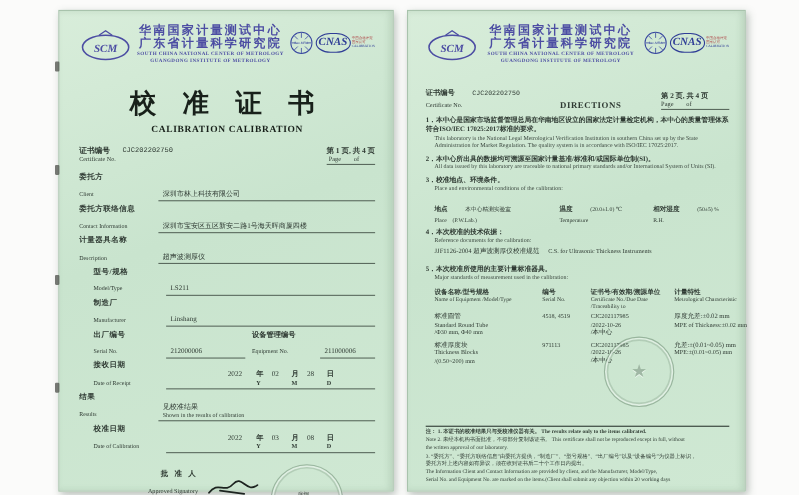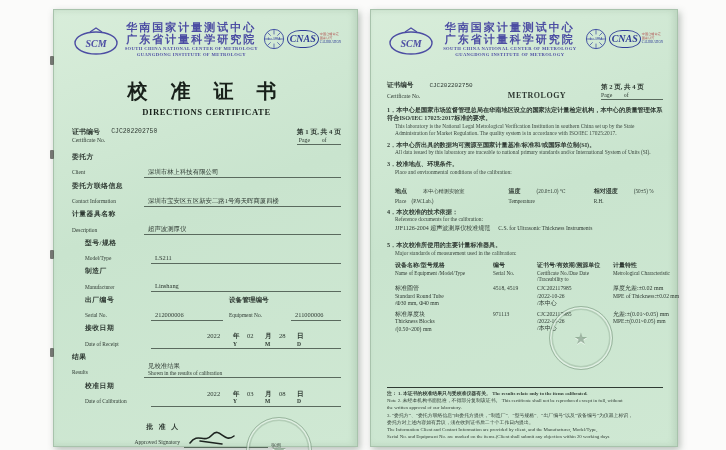--- a/index.html
+++ b/index.html
@@ -20,31 +20,31 @@
   .page.right{left:370px;width:308px;padding:12px 14px 6px 16px;}
 
   
   .staple{position:absolute;left:-4px;width:4px;height:9px;background:#4c4f4a;opacity:.75;border-radius:1px;}
 
   
   .hdr{display:flex;align-items:flex-start;justify-content:space-between;height:46px;margin-bottom:2px;}
   .scm{width:48px;height:30px;position:relative;flex:none;margin-top:4px;}
   .scm svg{display:block;}
   .orgs{flex:1;text-align:center;color:#4c4da3;line-height:1.05;margin-top:1px;}
-  .orgs .cn{font-size:11px;font-weight:bold;letter-spacing:2px;white-space:nowrap;font-family:Liberation Mono, monospace;}
+  .orgs .cn{font-size:11px;font-weight:bold;letter-spacing:2px;white-space:nowrap;}
   .orgs .en{font-size:4.6px;font-weight:bold;letter-spacing:.4px;white-space:nowrap;margin-top:1px;}
   .accr{flex:none;display:flex;align-items:center;gap:2px;margin-top:6px;}
   .ilac{width:22px;height:22px;}
   .cnasbox{display:flex;align-items:center;justify-content:space-between;}
   .cnas-word{font-size:10px;font-weight:bold;font-style:italic;color:#2f3d96;letter-spacing:0;line-height:1;border:1px solid #2f3d96;border-radius:50%/60%;padding:3px 2px;}
   .cnas-side{font-size:3.2px;line-height:1.2;margin-left:1px;color:#b04a4a;}
   .cnas-side .b{color:#2f3d96;}
 
   
-  .title-cn{text-align:center;font-size:20px;font-weight:bold;letter-spacing:9px;color:#18201a;margin-top:10px;white-space:nowrap;}
+  .title-cn{text-align:center;font-size:24px;font-weight:bold;letter-spacing:9px;color:#18201a;margin-top:10px;white-space:nowrap;}
   .title-en{text-align:center;font-size:8.6px;font-weight:bold;letter-spacing:.6px;color:#18201a;margin-top:2px;}
 
   .certrow{display:flex;justify-content:space-between;margin-top:10px;font-size:6.4px;}
   .lblblock .cnl{font-size:7px;font-weight:bold;}
   .lblblock .enl{font-size:5.6px;}
   .certno{font-family:"Liberation Mono","DejaVu Sans Mono",monospace;font-size:6.4px;margin:1px 0 0 6px;}
   .pageinfo{text-align:left;}
   .pageinfo .cnl{font-size:6.8px;font-weight:bold;}
   .pageinfo .enl{font-size:5.8px;border-bottom:1px solid #5a6a5e;padding:0 4px 1px 2px;white-space:pre;}
 
@@ -173,21 +173,21 @@
         <span class="cnas-side">
           <span>中国合格评定</span><br>
           <span>国家认可</span><br>
           <span class="b">CALIBRATION</span>
         </span>
       </div>
     </div>
   </div>
 
   <div class="title-cn">校 准 证 书</div>
-  <div class="title-en">DIRECTIONS CERTIFICATE</div>
+  <div class="title-en">CALIBRATION CALIBRATION</div>
 
   <div class="certrow">
     <div style="display:flex">
       <span class="lblblock">
         <span class="cnl" style="display:block">证书编号</span>
         <span class="enl" style="display:block">Certificate No.</span>
       </span>
       <span class="certno">CJC202202750</span>
     </div>
     <div class="pageinfo">
@@ -302,21 +302,21 @@
       </div>
     </div>
   </div>
 
   <div class="dirrow">
     <div class="dircert">
       <div><span class="cnl">证书编号</span>　<span class="no">CJC202202750</span></div>
       <div class="enl">Certificate No.</div>
     </div>
     <div class="dirtitle">
-      <div class="en">METROLOGY</div>
+      <div class="en">DIRECTIONS</div>
     </div>
     <div class="dirpage">
       <div class="cnl">第 2 页, 共 4 页</div>
       <div class="enl">Page        of</div>
     </div>
   </div>
 
   <div class="dirbody">
     <div class="ditem">
       <div class="cn">1．本中心是国家市场监督管理总局在华南地区设立的国家法定计量检定机构，本中心的质量管理体系符合ISO/IEC 17025:2017标准的要求。</div>

